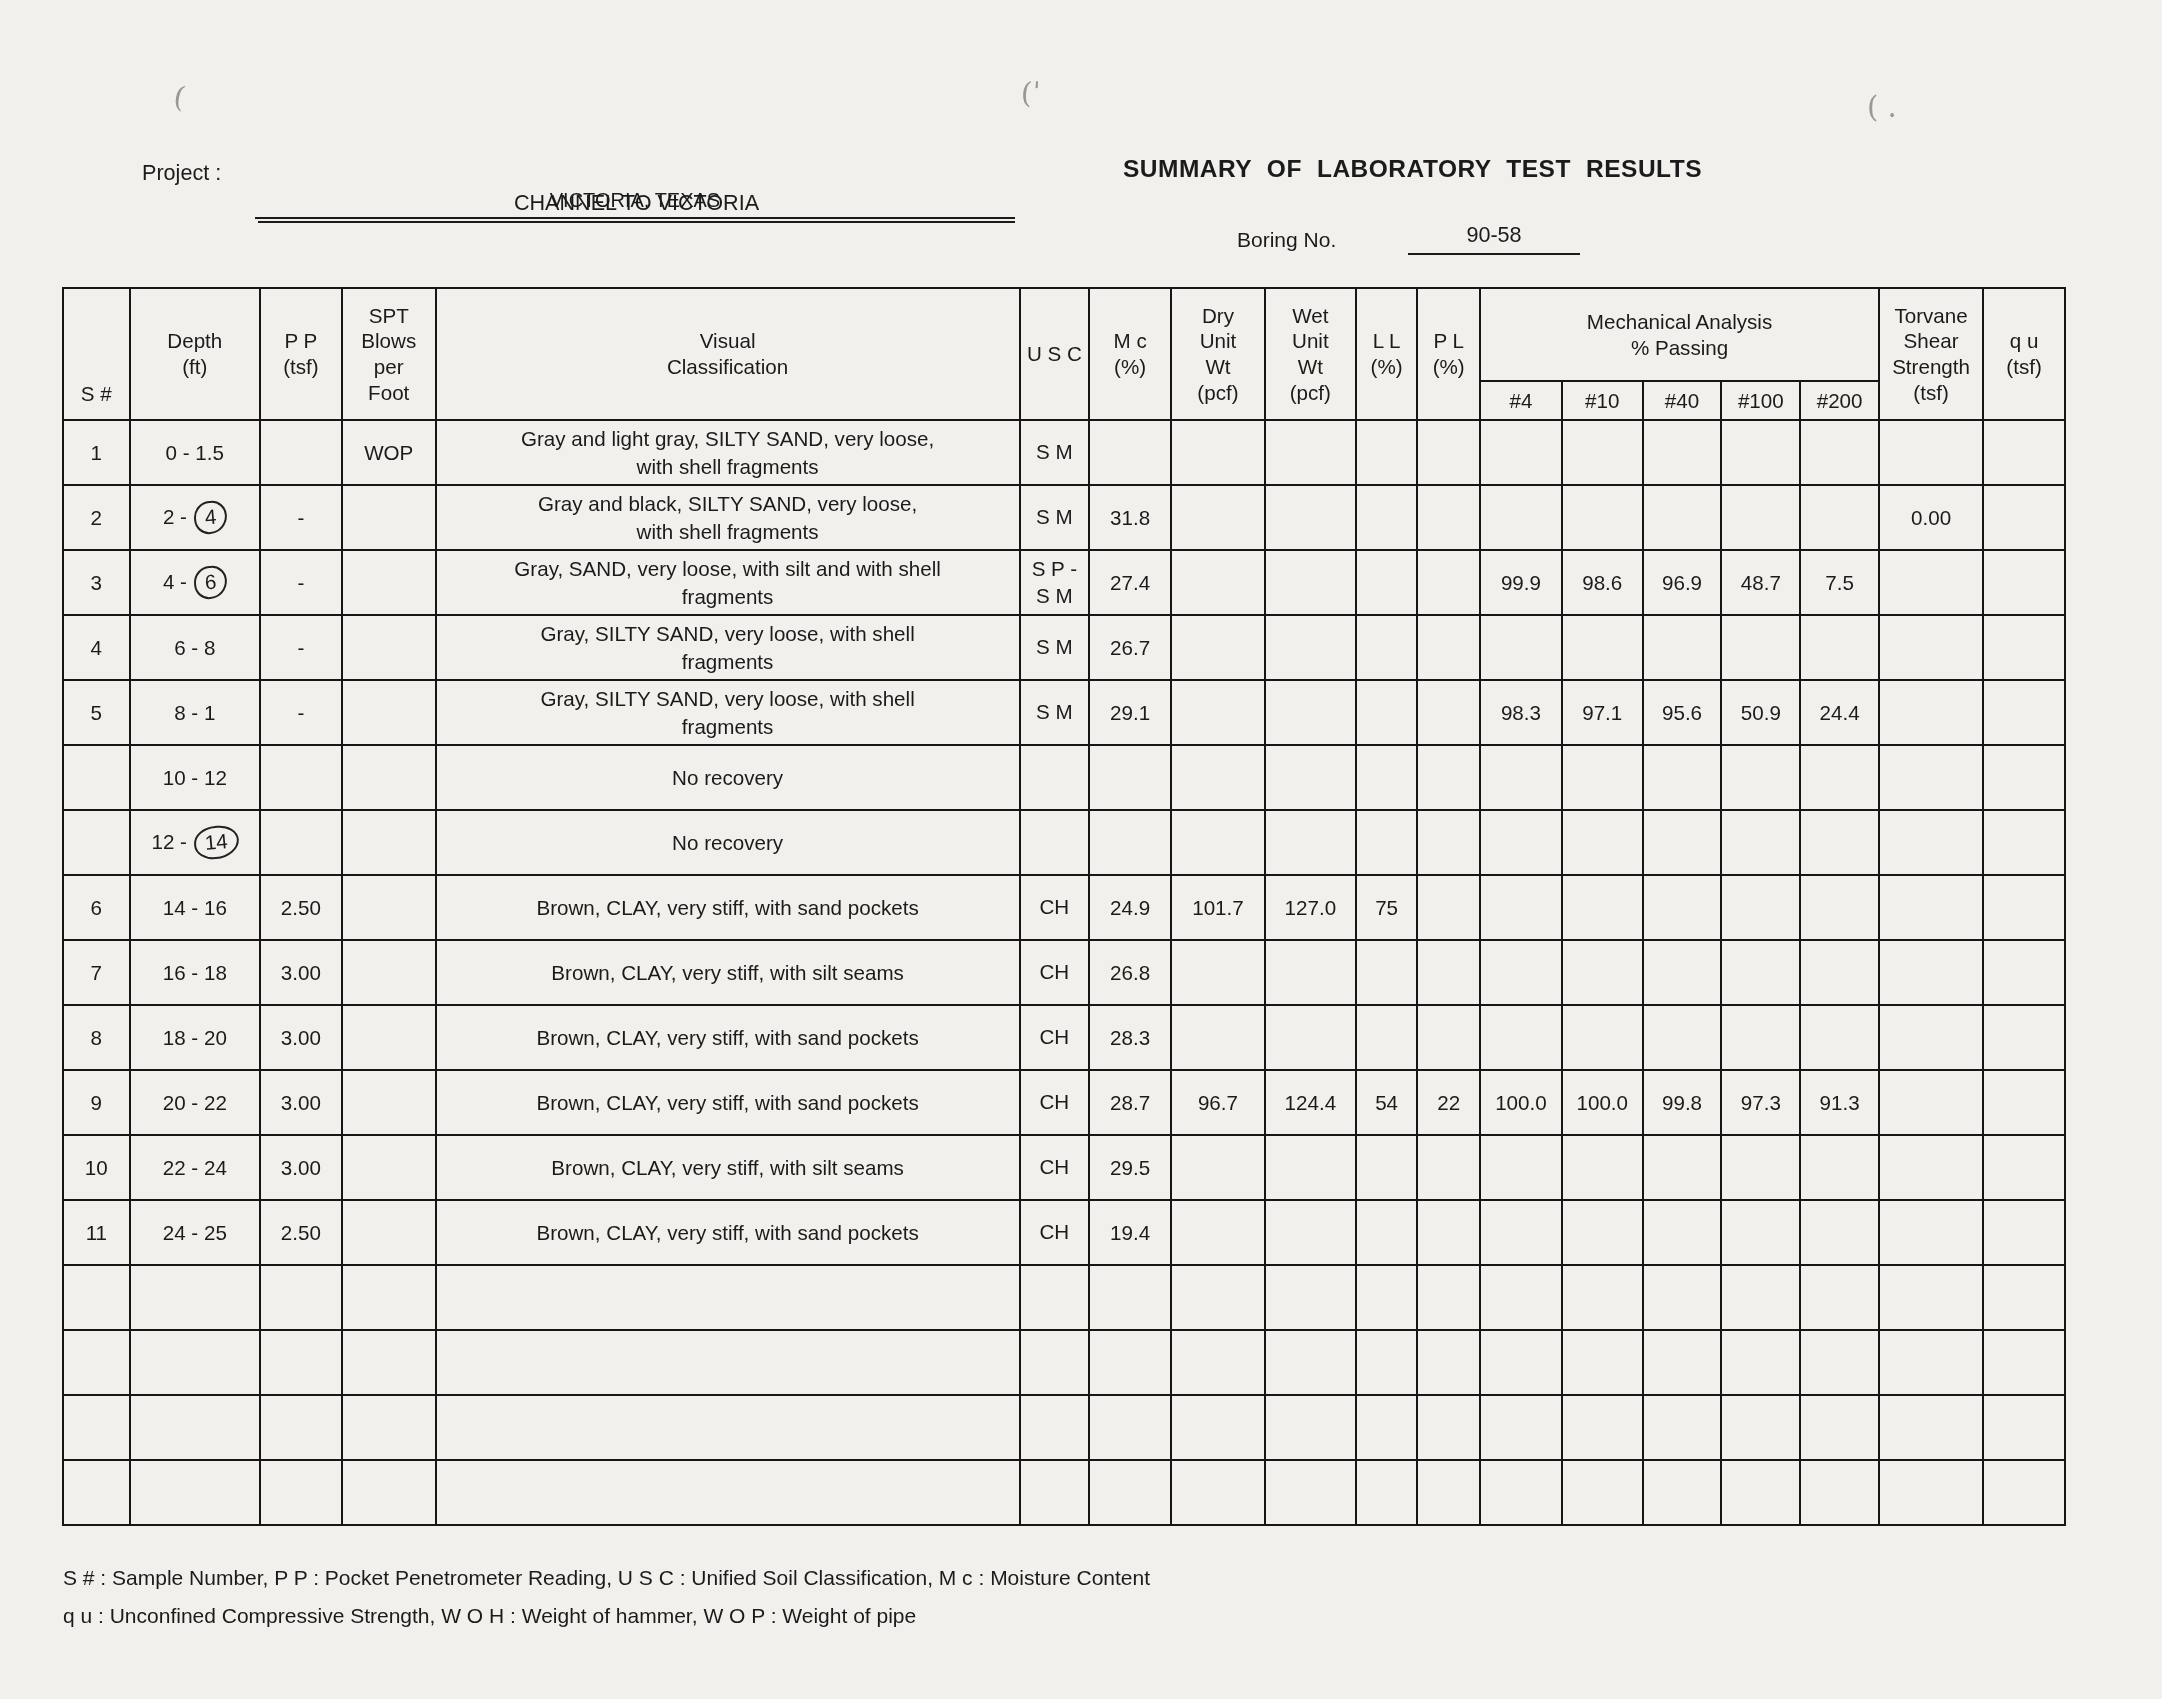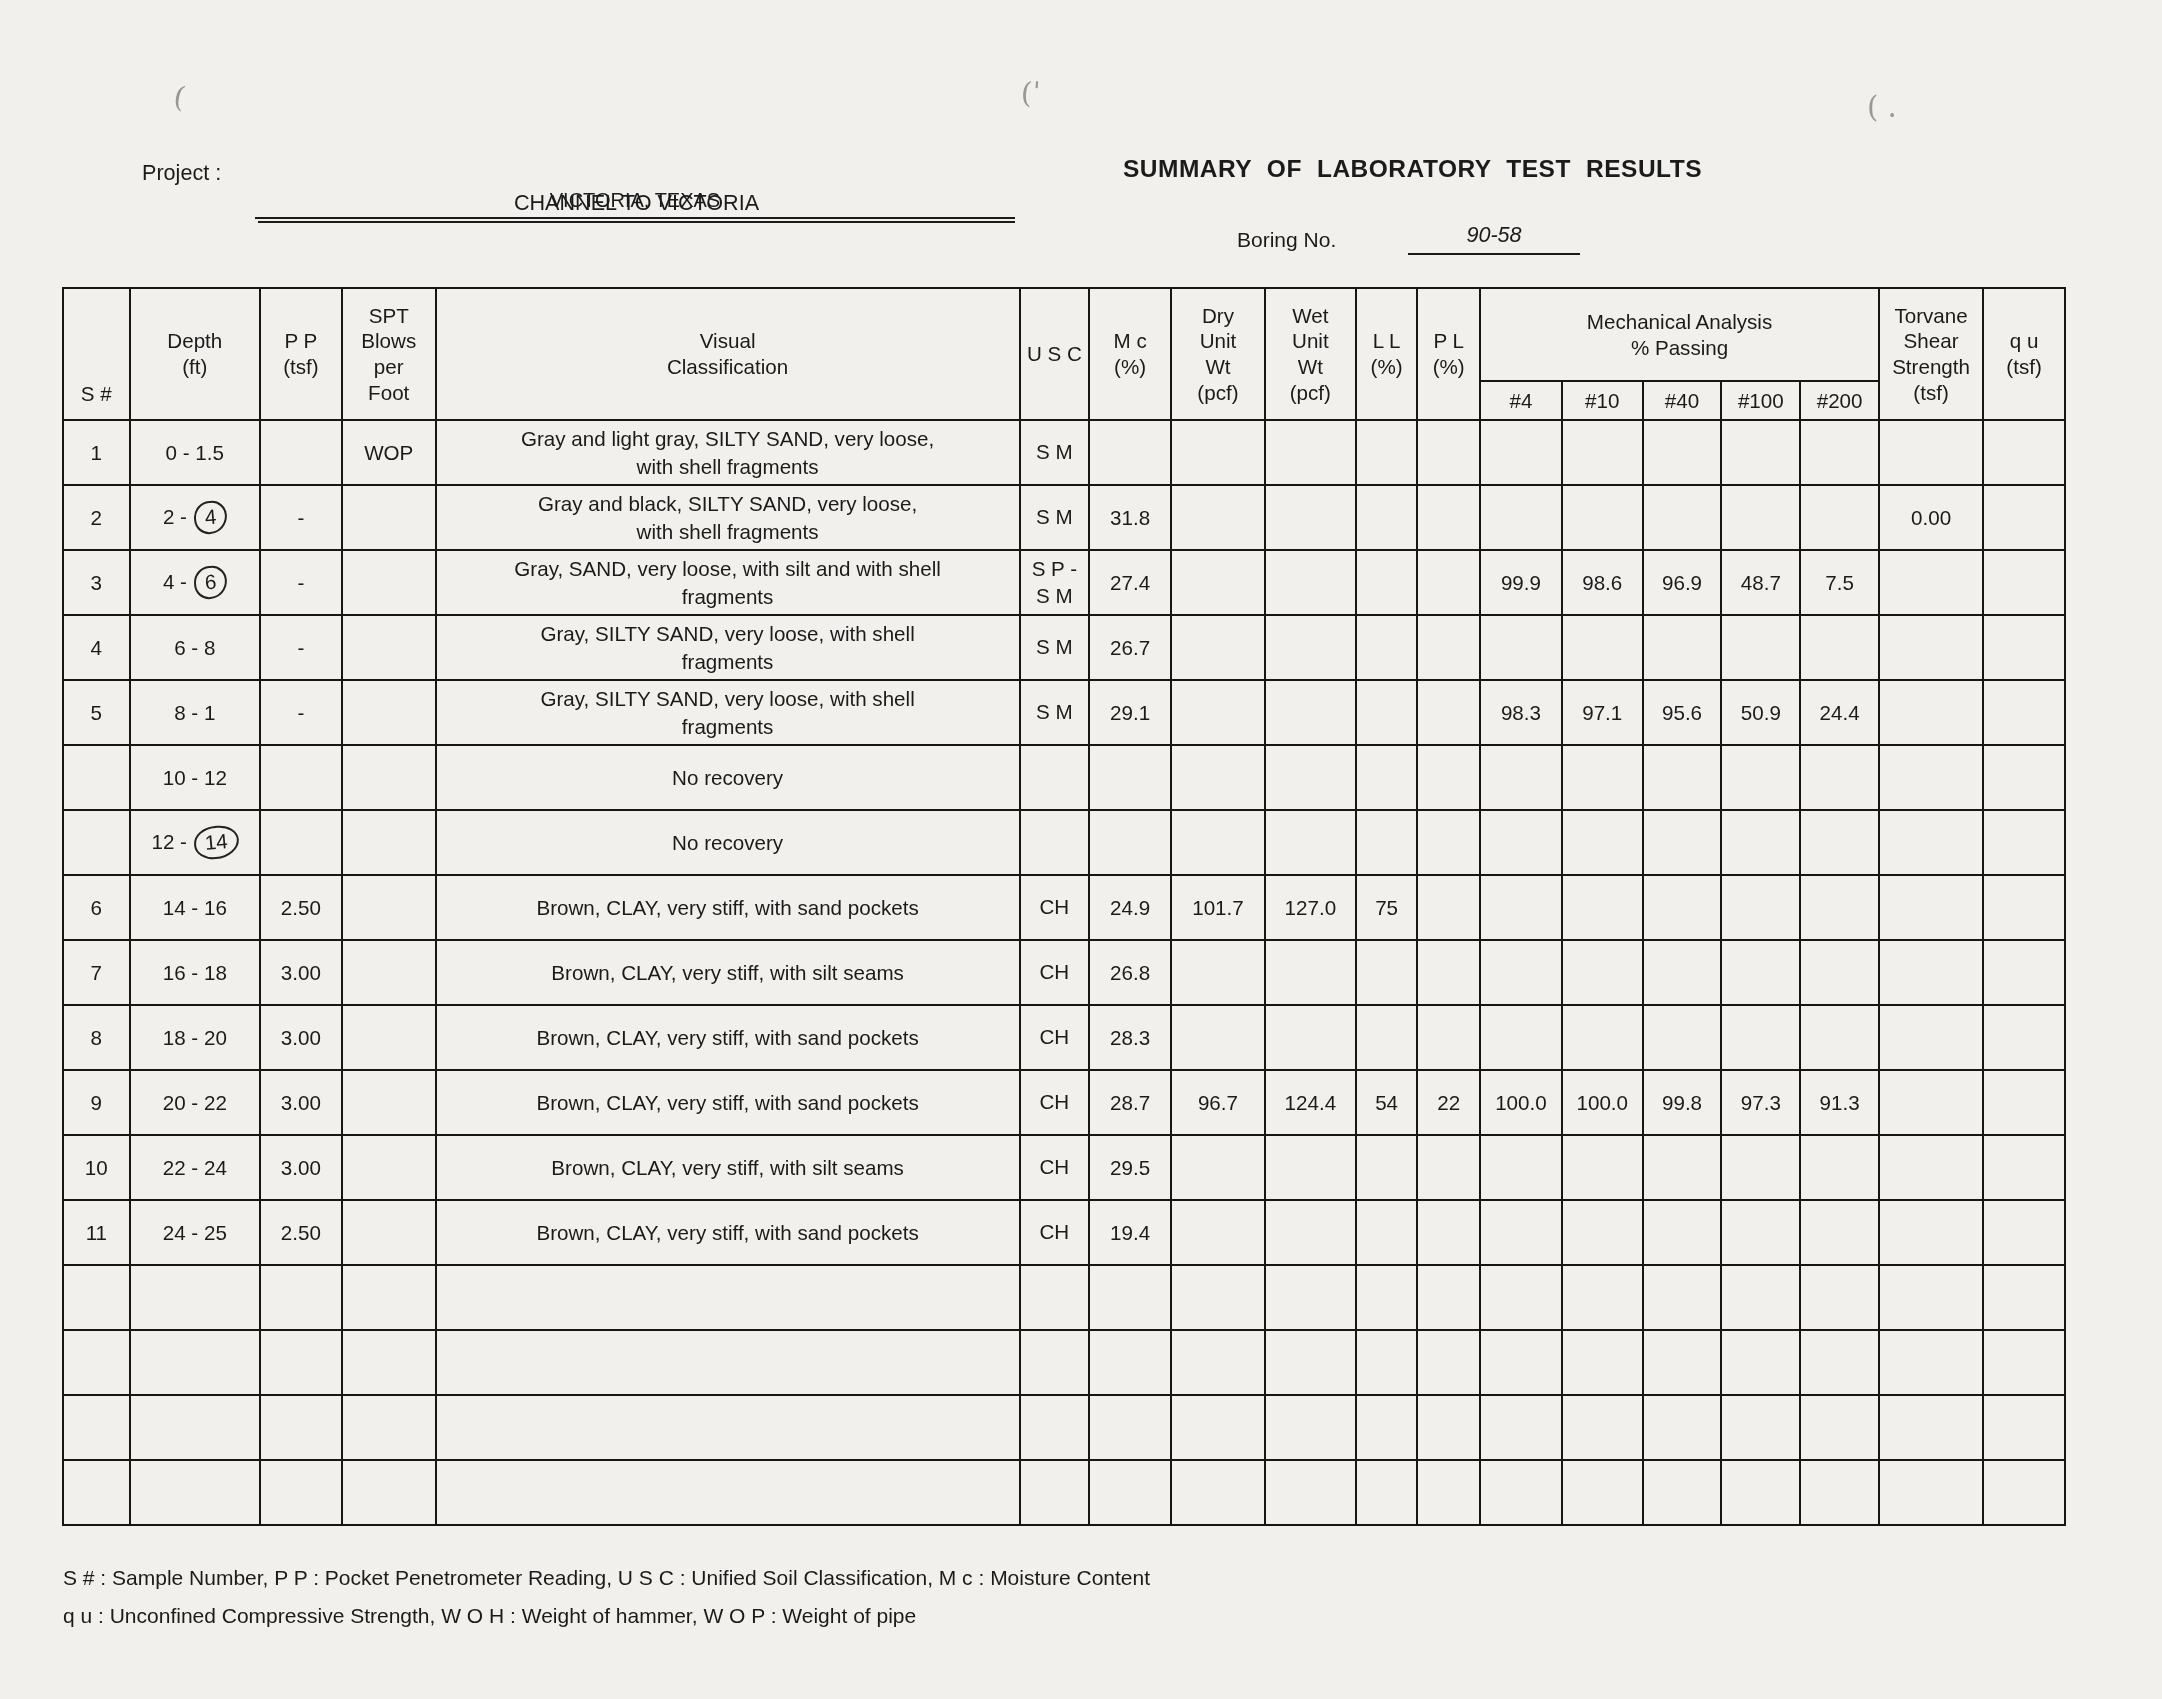--- a/index.html
+++ b/index.html
@@ -36,21 +36,21 @@
     border-bottom: 2px solid #1b1b1b; padding-bottom: 4.9px;
   }
   .doc-title {
     position: absolute; left: 1083px; top: 155px;
     font-size: 24.5px; font-weight: bold; letter-spacing: 0.5px; word-spacing: 7.8px; margin-left: 40px;
   }
   .boring-label { position: absolute; left: 1237px; top: 228px; font-size: 21px; }
   .boring-value {
     position: absolute; left: 1408px; top: 222px; width: 172px;
     text-align: center; font-size: 21.6px;
-    border-bottom: 2px solid #1b1b1b; padding-bottom: 4.9px; font-style: italic;
+    border-bottom: 2px solid #1b1b1b; padding-bottom: 4.9px;
   }
 
   
   table.results {
     position: absolute; left: 62px; top: 287px; width: 2004px;
     border-collapse: collapse; table-layout: fixed;
     border: 2.9px solid #161616;
   }
   table.results th, table.results td {
     border: 2px solid #161616;

